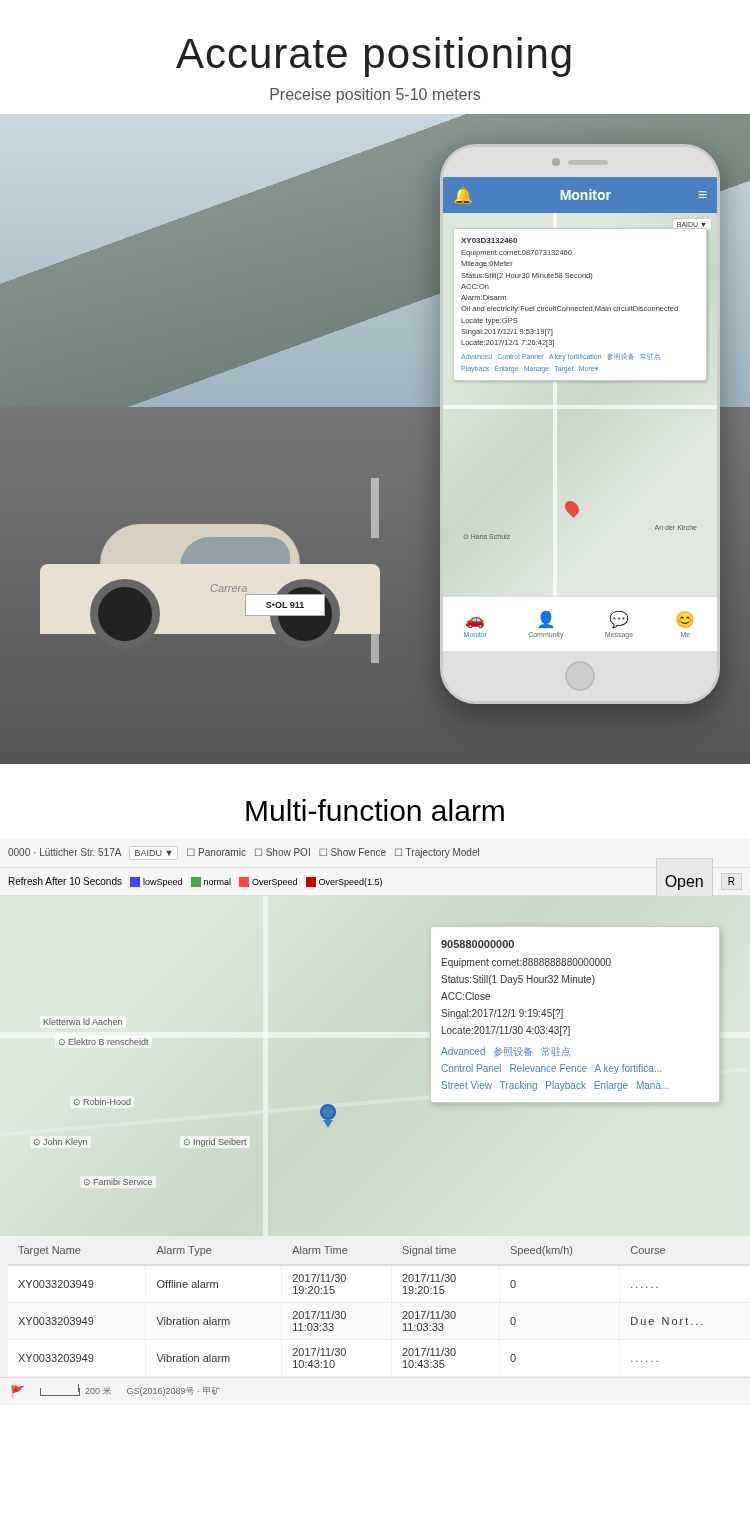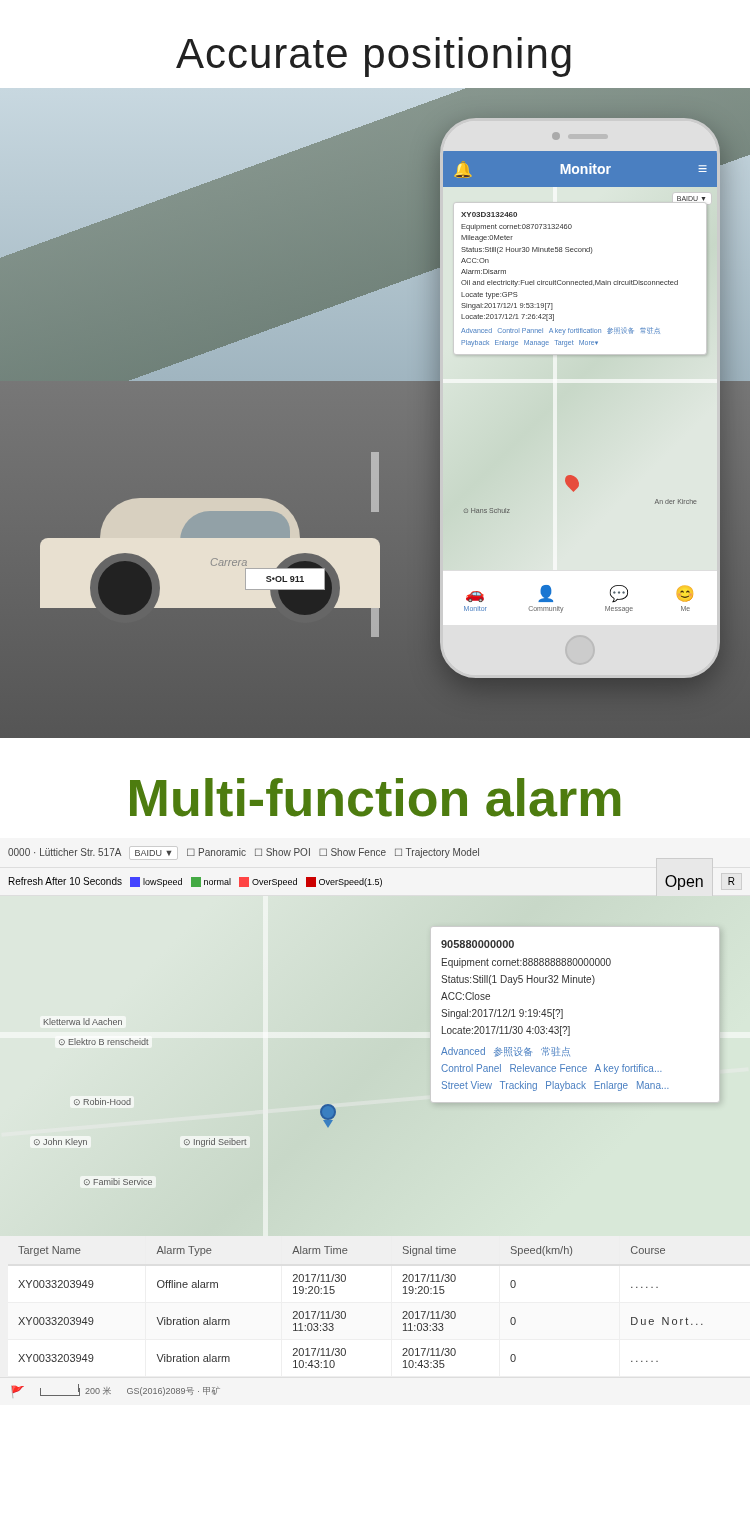--- a/index.html
+++ b/index.html
@@ -351,23 +351,23 @@
       border: 2px solid #bbb;
     }
 
     
     .section-header2 {
       text-align: center;
       padding: 30px 20px 10px;
       background: #fff;
     }
     .section-title2 {
-      font-size: 52px;
-      font-weight: 700;
-      color: #4d7c0f;
+      font-size: 30px;
+      font-weight: 400;
+      color: #000000;
     }
     .section-subtitle2 {
       font-size: 14px;
       color: #555;
       margin-top: 8px;
       padding: 0 20px;
     }
 
     
     .alarm-area {
@@ -634,20 +634,21 @@
     .red-flag {
       color: #e74c3c;
       font-size: 12px;
     }
   </style>
 </head>
 <body>
 
 <div class="section-header">
   <h1 class="section-title">Accurate positioning</h1>
+  <p class="section-subtitle">Preceise position 5-10 meters</p>
 </div>
 
 <div class="hero-area">
 
   <div class="sky">
     <div class="mountain"></div>
   </div>
 
   <div class="road">
     <div class="road-line"></div>

